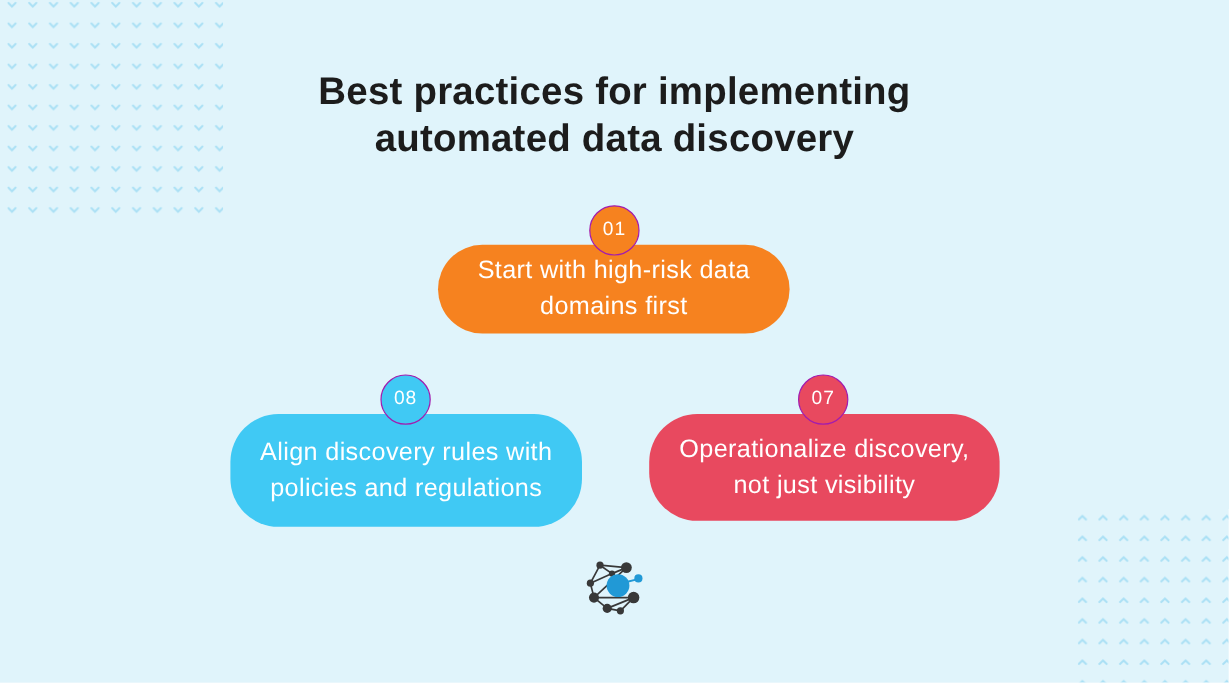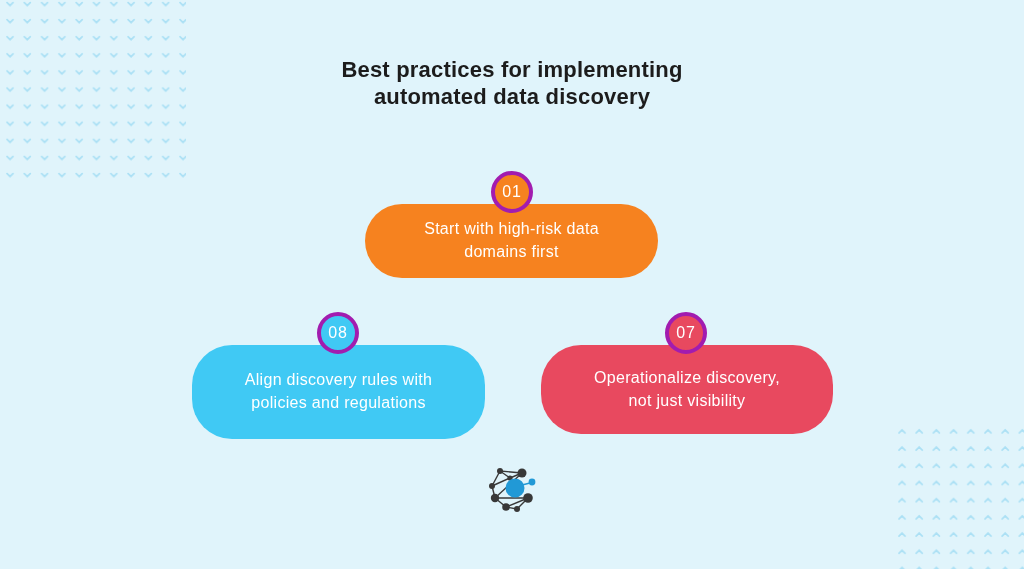--- a/index.html
+++ b/index.html
@@ -7,46 +7,46 @@
     position:relative;
     width:1024px; height:569px;
     overflow:hidden;
     font-family:"Liberation Sans", sans-serif;
   }
   .dot-pattern { position:absolute; pointer-events:none; }
   .title {
     position:absolute;
     top:57px; left:0; width:100%;
     text-align:center;
-    font-size:22px;
+    font-size:32px;
     font-weight:bold;
     color:#1c1c1c;
     line-height:1.22;
     letter-spacing:0.2px;
     white-space:pre-line;
     margin:0;
   }
   .pill {
     position:absolute;
     border-radius:40px;
     color:#ffffff;
     display:flex;
     align-items:center;
     justify-content:center;
     text-align:center;
-    font-size:16px;
+    font-size:21px;
     line-height:1.42;
     letter-spacing:0.3px;
     white-space:pre-line;
   }
   .badge {
     position:absolute;
     width:42px; height:42px;
     border-radius:50%;
-    border:4px solid #a21caf;
+    border:1px solid #a21caf;
     box-sizing:border-box;
     color:#ffffff;
     display:flex;
     align-items:center;
     justify-content:center;
     font-size:16px;
     letter-spacing:0.8px;
     z-index:2;
   }
   .logo {

